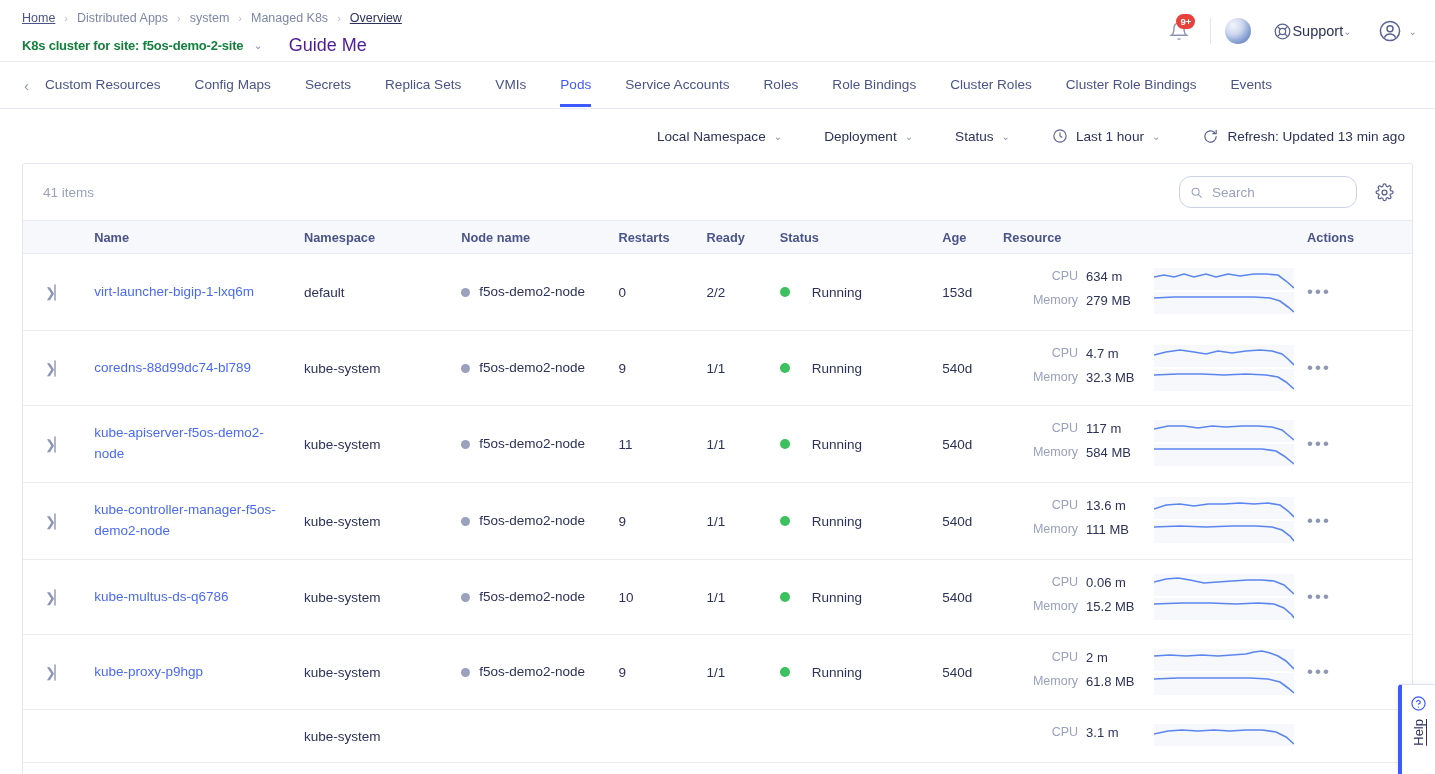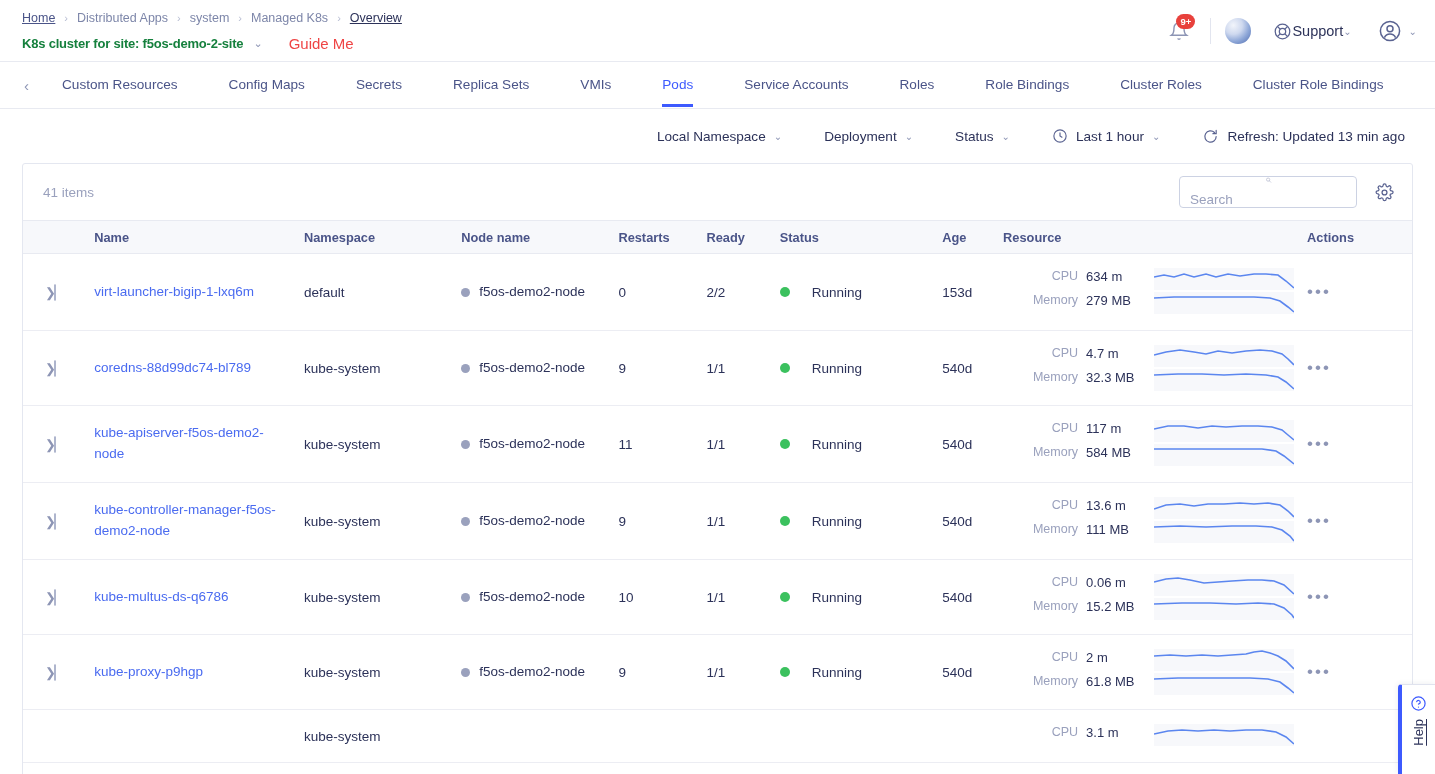--- a/index.html
+++ b/index.html
@@ -24,21 +24,21 @@
     height: 16px;
   }
   .bc-item { color: #7d86a9; }
   .bc-item.link { color: #4a5488; text-decoration: underline; cursor: pointer; }
   .bc-item.current { color: #2c3259; text-decoration: underline; }
   .bc-sep { margin: 0 9px; color: #b6bcd2; font-size: 11px; }
 
   .title-row { display: flex; align-items: center; margin-top: 9px; }
   .page-title { font-size: 13px; font-weight: 700; color: #15803d; letter-spacing: -0.2px; }
   .title-caret { margin-left: 10px; color: #8d95b5; font-size: 11px; cursor: pointer; }
-  .guide-me { margin-left: 26px; font-size: 15px; color: #ef4444; cursor: pointer; }
+  .guide-me { margin-left: 26px; font-size: 18px; color: #4c1d95; cursor: pointer; }
 
   .top-right {
     position: absolute; right: 18px; top: 14px;
     display: flex; align-items: center; gap: 0;
   }
   .bell-wrap { position: relative; width: 34px; height: 34px; display: flex; align-items: center; justify-content: center; cursor: pointer; }
   .badge {
     position: absolute; top: 0px; right: 1px;
     background: #e8413c; color: #fff;
     font-size: 9.5px; font-weight: 700;
@@ -59,21 +59,21 @@
 
   
   .tabbar {
     display: flex; align-items: center;
     height: 47px; padding-left: 24px;
     border-bottom: 1px solid #e8eaf1;
   }
   .tab-back { color: #8d95b5; font-size: 15px; margin-right: 16px; cursor: pointer; }
   .tab {
     font-size: 13.6px; color: #4a5488;
-    padding: 0 0 12px 0; margin: 13px 0 0 17px;
+    padding: 0 0 12px 0; margin: 13px 0 0 0;
     margin-right: 34px; cursor: pointer;
     border-bottom: 3px solid transparent;
     white-space: nowrap;
   }
   .tab.active { color: #3d5afe; font-weight: 400; border-bottom-color: #3d5afe; }
 
   
   .filterbar {
     display: flex; align-items: center; justify-content: flex-end;
     height: 54px; padding-right: 30px; gap: 0;
@@ -96,23 +96,22 @@
   }
   .card-head {
     display: flex; align-items: center; justify-content: space-between;
     height: 56px; padding: 0 18px 0 20px;
   }
   .items-count { font-size: 13.5px; color: #9aa1bd; }
   .head-right { display: flex; align-items: center; gap: 18px; }
   .searchbox {
     display: flex; align-items: center; gap: 9px;
     width: 178px; height: 32px;
-    border: 1px solid #ccd2e3; border-radius: 4px;
+    border: 1px solid #ccd2e3; border-radius: 12px;
     padding: 0 10px;
-    flex-direction: column;
   }
   .searchbox input {
     border: none; outline: none; width: 100%;
     font-family: "Liberation Sans", sans-serif;
     font-size: 13.5px; color: #2c3259; background: transparent;
   }
   .searchbox input::placeholder { color: #9aa1bd; }
   .gear-btn { cursor: pointer; color: #5a6391; display: flex; }
 
   

